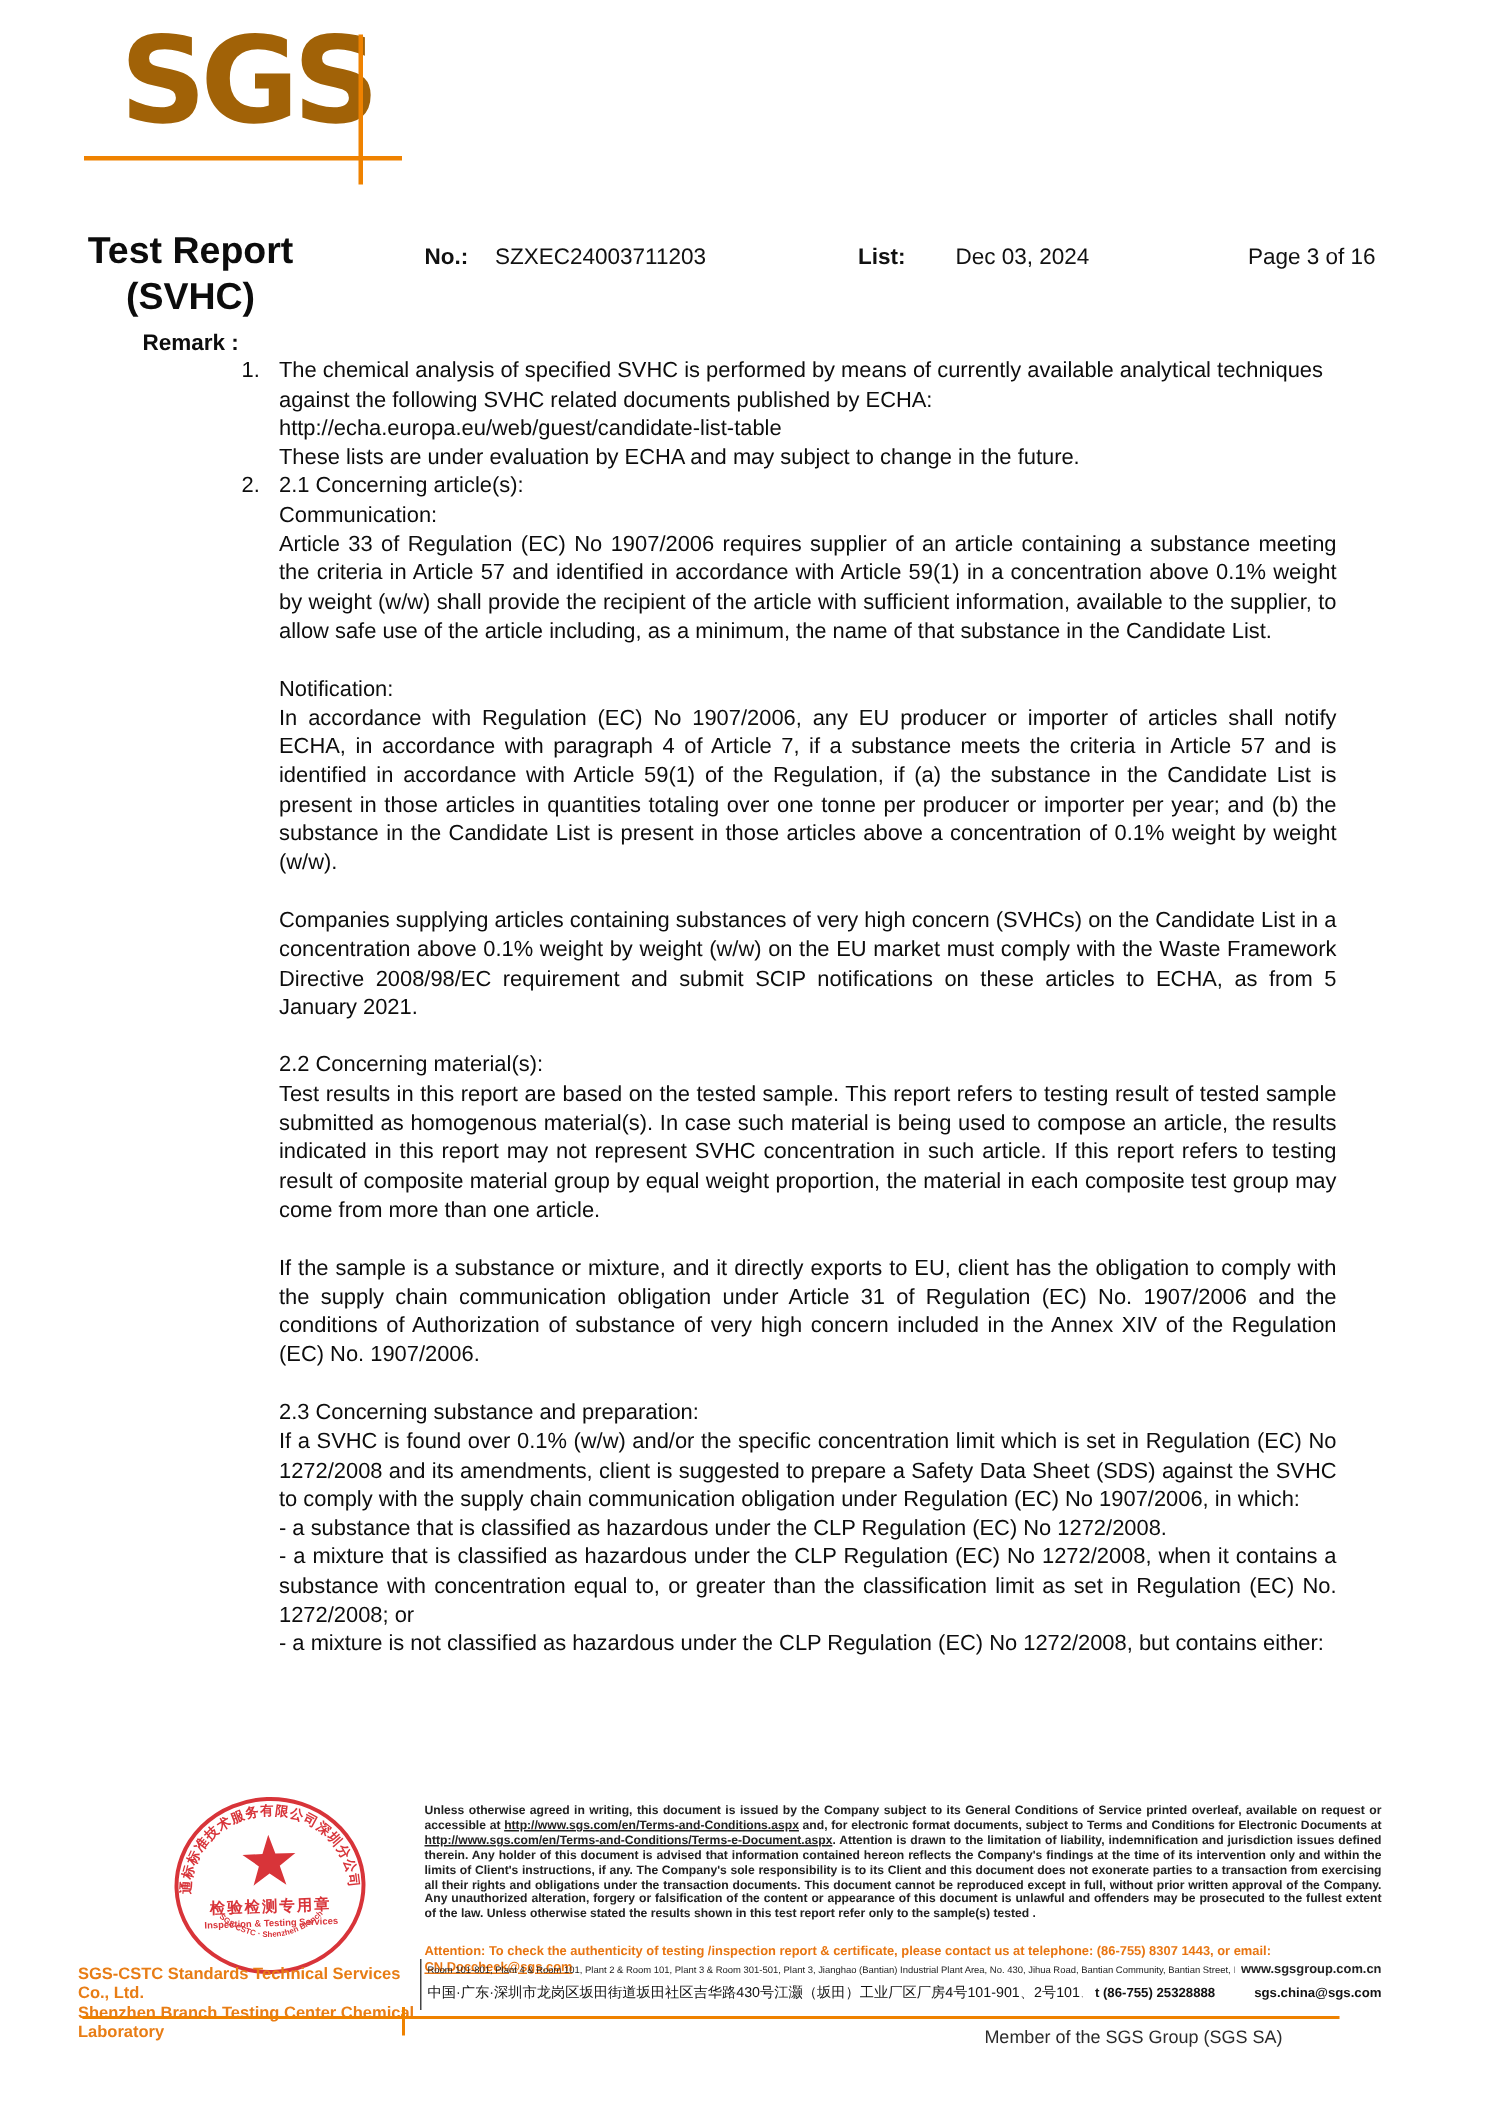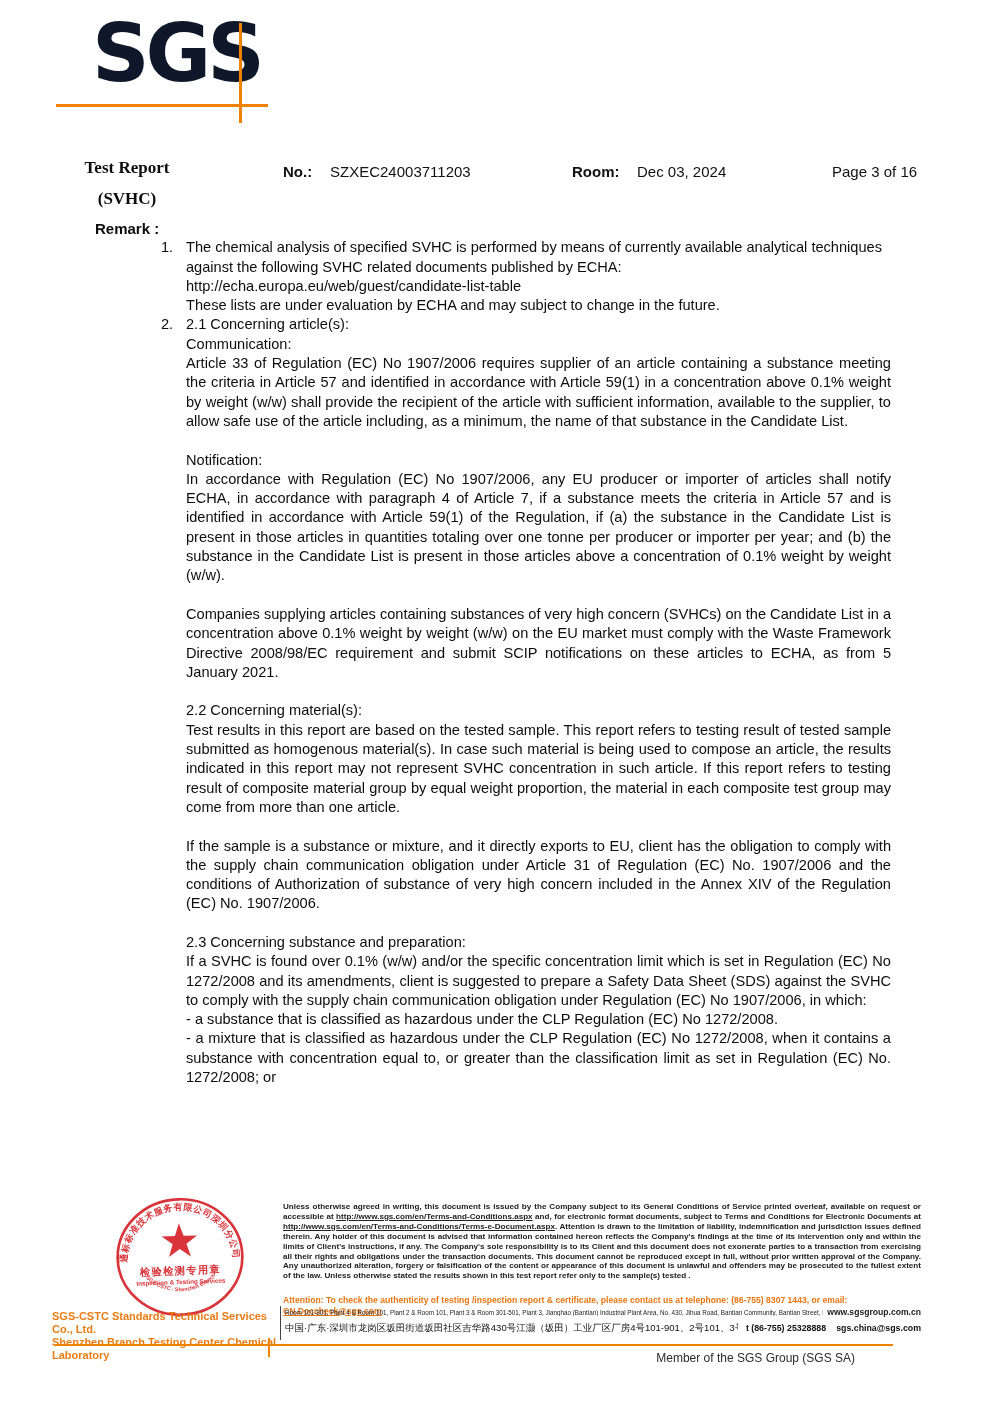--- a/index.html
+++ b/index.html
@@ -4,28 +4,28 @@
 <style>
   html,body{margin:0;padding:0;}
   body{
     width:1000px;height:1414px;background:#ffffff;position:relative;
     font-family:"Liberation Sans", sans-serif;color:#111;overflow:hidden;
   }
   .abs{position:absolute;}
 
   
   .logo-text{
-    left:80px;top:14px;font-size:80px;font-weight:bold;color:#0f172a;
-    letter-spacing:-4px;line-height:1;font-family:"DejaVu Sans","Liberation Sans",sans-serif;margin-left:12px;
+    left:80px;top:14px;font-size:80px;font-weight:bold;color:#a16207;
+    letter-spacing:-4px;line-height:1;font-family:"DejaVu Sans","Liberation Sans",sans-serif;
   }
   .logo-hline{left:56px;top:104px;width:212px;height:3px;background:#ef8200;}
   .logo-vline{left:239px;top:23px;width:3px;height:100px;background:#ef8200;}
 
   .report-title{left:52px;top:152px;width:150px;text-align:center;font-weight:bold;
-    font-size:17px;line-height:31px;color:#0c0c0c;font-family:Liberation Serif, serif;}
+    font-size:25px;line-height:31px;color:#0c0c0c;}
   .report-title .l1{white-space:nowrap;}
   .hdr{top:163px;font-size:15px;white-space:nowrap;}
   .hdr-no-label{left:283px;font-weight:bold;}
   .hdr-no-value{left:330px;}
   .hdr-date-label{left:572px;font-weight:bold;}
   .hdr-date-value{left:637px;}
   .hdr-page{left:832px;}
 
   
   .bodytext{
@@ -55,40 +55,40 @@
   .attention a{color:#e87511;}
   .addr-divider{left:280px;top:1306px;width:1px;height:34px;background:#444;}
   .addr-block{left:285px;top:1307px;width:636px;}
   .addr-row1{display:flex;align-items:baseline;white-space:nowrap;}
   .addr-en{font-size:6.3px;color:#222;flex:1 1 auto;overflow:hidden;}
   .addr-web{font-size:8.6px;color:#222;font-weight:bold;margin-left:4px;}
   .addr-row2{display:flex;align-items:baseline;white-space:nowrap;margin-top:5px;
     font-size:9.5px;color:#111;}
   .addr-cn{flex:1 1 auto;overflow:hidden;}
   .addr-tel{margin-left:8px;font-size:8.8px;font-weight:bold;}
-  .addr-mail{margin-left:10px;font-size:8.8px;font-weight:bold;}
+  .addr-mail{margin-left:26px;font-size:8.8px;font-weight:bold;}
   .footer-rule{left:55px;top:1344px;width:838px;height:2px;background:#ef8200;}
   .footer-tick{left:268px;top:1338px;width:2px;height:19px;background:#ef8200;}
   .member-line{left:640px;top:1351px;width:215px;text-align:right;font-size:12px;color:#2b2b2b;}
 </style>
 </head>
 <body>
 
 <div class="abs logo-text">SGS</div>
 <div class="abs logo-hline"></div>
 <div class="abs logo-vline"></div>
 
 <div class="abs report-title">
   <div class="l1">Test Report</div>
   <div class="l2">(SVHC)</div>
 </div>
 
 <div class="abs hdr hdr-no-label">No.:</div>
 <div class="abs hdr hdr-no-value">SZXEC24003711203</div>
-<div class="abs hdr hdr-date-label">Room:</div>
+<div class="abs hdr hdr-date-label">List:</div>
 <div class="abs hdr hdr-date-value">Dec 03, 2024</div>
 <div class="abs hdr hdr-page">Page 3 of 16</div>
 
 <div class="abs bodytext">
   <div class="remark-h">Remark :</div>
 
   <div class="oli">
     <div class="num">1.</div>
     <div class="content">
       <div>The chemical analysis of specified SVHC is performed by means of currently available analytical techniques against the following SVHC related documents published by ECHA:</div>
@@ -112,20 +112,21 @@
         <div class="sp"></div>
         <div>2.2 Concerning material(s):</div>
         <div class="just">Test results in this report are based on the tested sample. This report refers to testing result of tested sample submitted as homogenous material(s). In case such material is being used to compose an article, the results indicated in this report may not represent SVHC concentration in such article. If this report refers to testing result of composite material group by equal weight proportion, the material in each composite test group may come from more than one article.</div>
         <div class="sp"></div>
         <div class="just">If the sample is a substance or mixture, and it directly exports to EU, client has the obligation to comply with the supply chain communication obligation under Article 31 of Regulation (EC) No. 1907/2006 and the conditions of Authorization of substance of very high concern included in the Annex XIV of the Regulation (EC) No. 1907/2006.</div>
         <div class="sp"></div>
         <div>2.3 Concerning substance and preparation:</div>
         <div class="just">If a SVHC is found over 0.1% (w/w) and/or the specific concentration limit which is set in Regulation (EC) No 1272/2008 and its amendments, client is suggested to prepare a Safety Data Sheet (SDS) against the SVHC to comply with the supply chain communication obligation under Regulation (EC) No 1907/2006, in which:</div>
         <div>- a substance that is classified as hazardous under the CLP Regulation (EC) No 1272/2008.</div>
         <div class="just">- a mixture that is classified as hazardous under the CLP Regulation (EC) No 1272/2008, when it contains a substance with concentration equal to, or greater than the classification limit as set in Regulation (EC) No. 1272/2008; or</div>
+        <div class="just">- a mixture is not classified as hazardous under the CLP Regulation (EC) No 1272/2008, but contains either:</div>
       </div>
     </div>
   </div>
 </div>
 
 <svg class="abs stamp" viewBox="0 0 200 190" xmlns="http://www.w3.org/2000/svg">
   <ellipse cx="100" cy="95" rx="94" ry="87" fill="none" stroke="#d6252b" stroke-width="4"></ellipse>
   <defs>
     <path id="arcTop" d="M 20 100 A 80 76 0 0 1 180 100" fill="none"></path>
     <path id="arcBottom" d="M 34 104 A 70 64 0 0 0 166 104" fill="none"></path>

